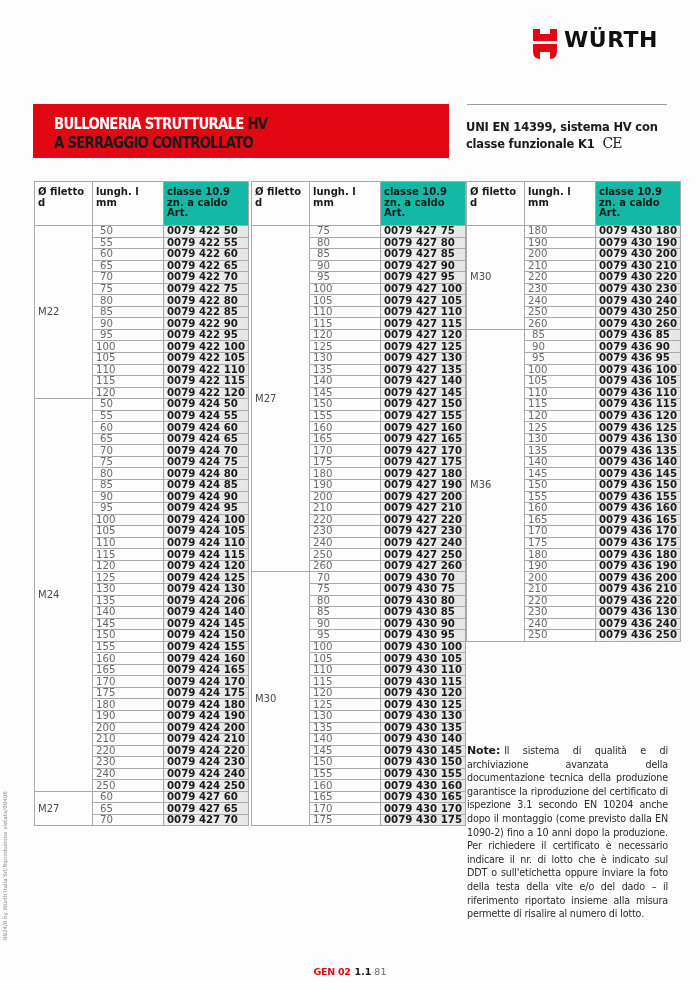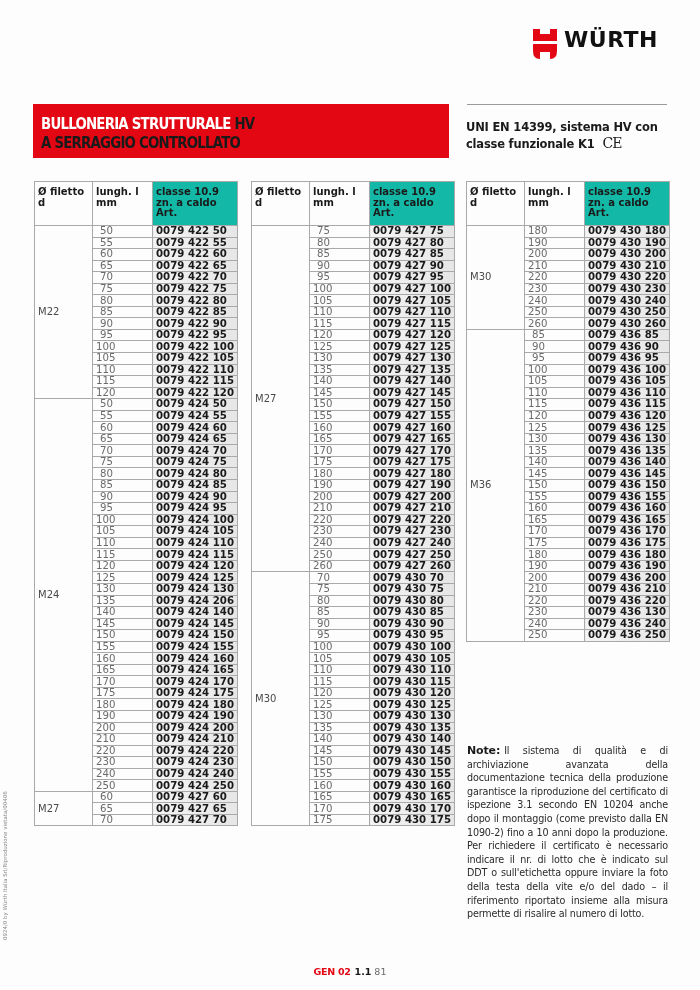--- a/index.html
+++ b/index.html
@@ -6,40 +6,40 @@
   html, body { width: 700px; height: 990px; background: #fdfdfd; overflow: hidden; }
   body { position: relative; font-family: "DejaVu Sans", sans-serif; color: #1a1a1a; }
 
   
   .logo { position: absolute; left: 533px; top: 29px; height: 30px; display: flex; }
   .logo svg { display: block; }
   .logo-text { font-family: "DejaVu Sans", sans-serif; font-weight: bold; font-size: 22px; letter-spacing: 0.5px; color: #111; margin-left: 7px; line-height: 1; }
 
   
   .hdr-line { position: absolute; left: 467px; top: 104px; width: 200px; height: 1px; background: #9a9a9a; }
-  .hdr-red { position: absolute; left: 33px; top: 104px; width: 416px; height: 54px; background: #e30613; padding: 11px 0 0 8px; }
+  .hdr-red { position: absolute; left: 33px; top: 104px; width: 416px; height: 54px; background: #e30613; padding: 11px 0 0 21px; }
   .hdr-red .t1, .hdr-red .t2 { font-family: "DejaVu Sans", sans-serif; font-weight: bold; font-size: 15.5px; line-height: 19px; letter-spacing: -0.9px; transform: scaleX(0.86); transform-origin: left; white-space: nowrap; }
   .hdr-red .t1 { color: #fff; }
   .hdr-red .t1 .hv { color: #1a1a1a; }
   .hdr-red .t2 { color: #1a1a1a; }
   .hdr-right { position: absolute; left: 466px; top: 119px; width: 210px; font-weight: bold; font-size: 11.5px; line-height: 16px; color: #1a1a1a; letter-spacing: -0.2px; }
   .ce { font-weight: normal; font-size: 14px; margin-left: 8px; letter-spacing: -1px; font-family: "DejaVu Serif", serif; }
 
   
   .tbl { position: absolute; border-collapse: collapse; font-size: 10.2px; }
   .tbl th, .tbl td { border: 1px solid #a9a9a9; }
   .tbl th { text-align: left; vertical-align: top; font-weight: bold; font-size: 10px; line-height: 10.5px; padding: 5px 3px 0 3px; height: 44px; background: #fdfdfd; }
   .tbl th.art { background: #14b8a6; }
   .tbl td { height: 11.55px; line-height: 10px; padding: 0 3px; }
   .tbl td.d { vertical-align: middle; color: #4a4a4a; font-size: 10px; background: #fdfdfd; }
   .tbl td.l { color: #6b6b6b; font-weight: normal; }
   .tbl td.l.pad { padding-left: 7px; }
   .tbl td.a { font-weight: bold; color: #1a1a1a; background: linear-gradient(90deg, #f4f4f4, #e6e6e6); white-space: nowrap; }
   .tbl .c1 { width: 58px; }
-  .tbl .c2 { width: 60px; }
+  .tbl .c2 { width: 71px; }
   .tbl .c3 { width: 82px; }
 
   #t1 { left: 34px; top: 181px; }
   #t2 { left: 251px; top: 181px; }
   #t3 { left: 466px; top: 181px; }
 
   
   .note { position: absolute; left: 467px; top: 744px; width: 201px; font-size: 9.6px; line-height: 13.6px; color: #2a2a2a; text-align: justify; letter-spacing: -0.15px; }
   .note b { font-size: 11px; font-weight: bold; color: #1a1a1a; margin-right: 4px; }
 

